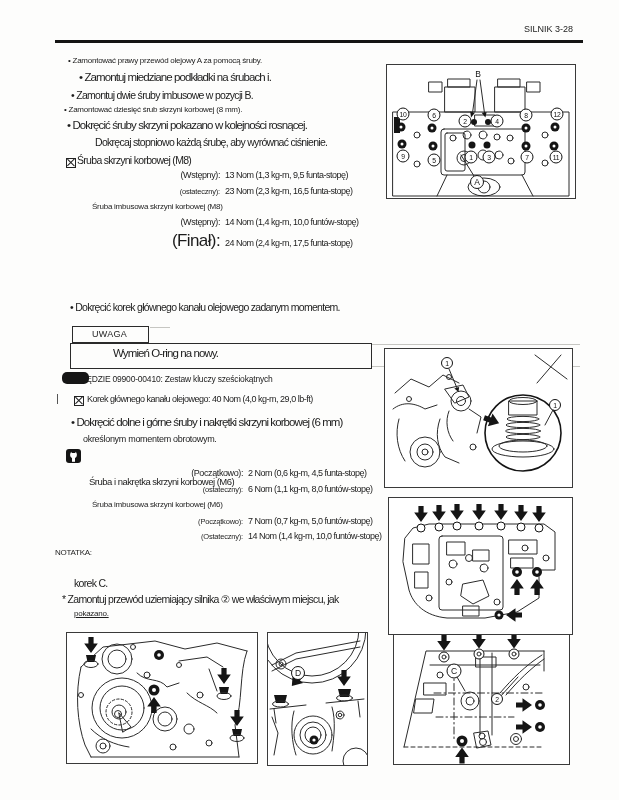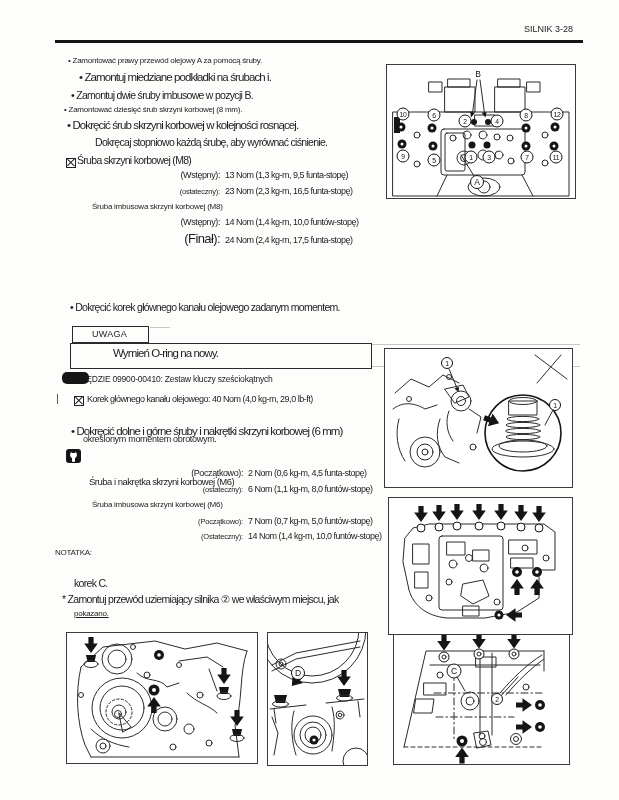--- a/index.html
+++ b/index.html
@@ -6,21 +6,21 @@
   body{background:#e8e8e8;font-family:"Liberation Sans",sans-serif;}
   .page{position:relative;width:619px;height:800px;background:#fdfdfc;overflow:hidden;color:#1c1c1c;}
   .t{position:absolute;white-space:nowrap;color:#1c1c1c;}
   .big{font-size:11.5px;letter-spacing:-0.9px;}
   .med{font-size:10.5px;letter-spacing:-0.7px;}
   .small{font-size:8px;letter-spacing:-0.25px;}
   .small9{font-size:9px;letter-spacing:-0.3px;}
   .val{font-size:9px;letter-spacing:-0.5px;}
   .lbl{font-size:9px;letter-spacing:-0.4px;}
   .lbl-sm{font-size:7.5px;letter-spacing:-0.2px;}
-  .lbl-big{font-size:13px;letter-spacing:-0.6px;}
+  .lbl-big{font-size:17px;letter-spacing:-0.6px;}
   .hr{position:absolute;background:#141414;}
   .srow{position:absolute;display:flex;align-items:baseline;}
   .sl{flex:0 0 auto;width:165px;text-align:right;}
   .sv{margin-left:5px;text-align:right;}
   .box{position:absolute;border:1.4px solid #2a2a2a;background:#fdfdfc;}
   .faint{position:absolute;background:#c6c6c2;height:1px;}
   .pill{position:absolute;background:#161616;border-radius:5px;z-index:3;}
   .tick{position:absolute;background:#555;}
   .chk{position:absolute;width:8px;height:8px;border:1.3px solid #222;background:#fff;}
   .chk::before,.chk::after{content:"";position:absolute;left:-1px;top:3.2px;width:9.5px;height:1.1px;background:#222;}
@@ -41,21 +41,21 @@
 
 <div class="page">
 
   <div class="t" style="left:524px;top:24px;font-size:9px;">SILNIK 3-28</div>
   <div class="hr" style="left:55px;top:40px;width:528px;height:2.5px;"></div>
 
   <div class="t small" style="left:68px;top:56px;">• Zamontować prawy przewód olejowy A za pomocą śruby.</div>
   <div class="t big" style="left:79px;top:71px;">• Zamontuj miedziane podkładki na śrubach i.</div>
   <div class="t med" style="left:71px;top:89px;">• Zamontuj dwie śruby imbusowe w pozycji B.</div>
   <div class="t small" style="left:64px;top:105px;">• Zamontować dziesięć śrub skrzyni korbowej (8 mm).</div>
-  <div class="t big" style="left:67px;top:119px;">• Dokręcić śrub skrzyni korbowej w kolejności rosnącej.</div>
+  <div class="t big" style="left:67px;top:119px;">• Dokręcić śruby skrzyni pokazano w kolejności rosnącej.</div>
   <div class="t med" style="left:87px;top:136px;padding-left:8px;">Dokręcaj stopniowo każdą śrubę, aby wyrównać ciśnienie.</div>
 
   <span class="chk" style="left:66px;top:158px;"></span>
   <div class="t med" style="left:77px;top:154px;">Śruba skrzyni korbowej (M8)</div>
   <div class="srow" style="left:55px;top:170px;width:340px;">
     <span class="sl lbl">(Wstępny):</span>
     <span class="sv val">13 Nom (1,3 kg-m, 9,5 funta-stopę)</span>
   </div>
   <div class="srow" style="left:55px;top:186px;width:340px;">
     <span class="sl lbl-sm">(ostateczny):</span>
@@ -81,21 +81,21 @@
   <div class="faint" style="left:372px;top:366px;width:208px;"></div>
   <div class="faint" style="left:150px;top:327px;width:20px;"></div>
 
   <div class="pill" style="left:62px;top:372px;width:27px;height:12px;"></div>
   <div class="t" style="left:64px;top:374px;font-size:8.5px;letter-spacing:-0.2px;">NARZĘDZIE 09900-00410: Zestaw kluczy sześciokątnych</div>
 
   <div class="tick" style="left:57px;top:394px;width:1px;height:10px;"></div>
   <span class="chk" style="left:74px;top:396px;"></span>
   <div class="t val" style="left:87px;top:394px;">Korek głównego kanału olejowego: 40 Nom (4,0 kg-m, 29,0 lb-ft)</div>
 
-  <div class="t big" style="left:71px;top:425px;">• Dokręcić dolne i górne śruby i nakrętki skrzyni korbowej (6 mm)</div>
+  <div class="t big" style="left:71px;top:416px;">• Dokręcić dolne i górne śruby i nakrętki skrzyni korbowej (6 mm)</div>
   <div class="t small9" style="left:83px;top:434px;">określonym momentem obrotowym.</div>
 
   <svg style="position:absolute;left:66px;top:449px;" width="15" height="14">
     <rect width="15" height="14" rx="3" class="bk"></rect>
     <circle cx="7.5" cy="5.8" r="3.4" class="wt"></circle>
     <rect x="5.6" y="0.8" width="3.8" height="3.2" class="bk"></rect>
     <rect x="6" y="7.4" width="3" height="5.4" class="wt"></rect>
   </svg>
   <div class="t val" style="left:89px;top:451px;font-size:9.5px;margin-top:25px;">Śruba i nakrętka skrzyni korbowej (M6)</div>
   <div class="srow" style="left:55px;top:468px;width:345px;">

